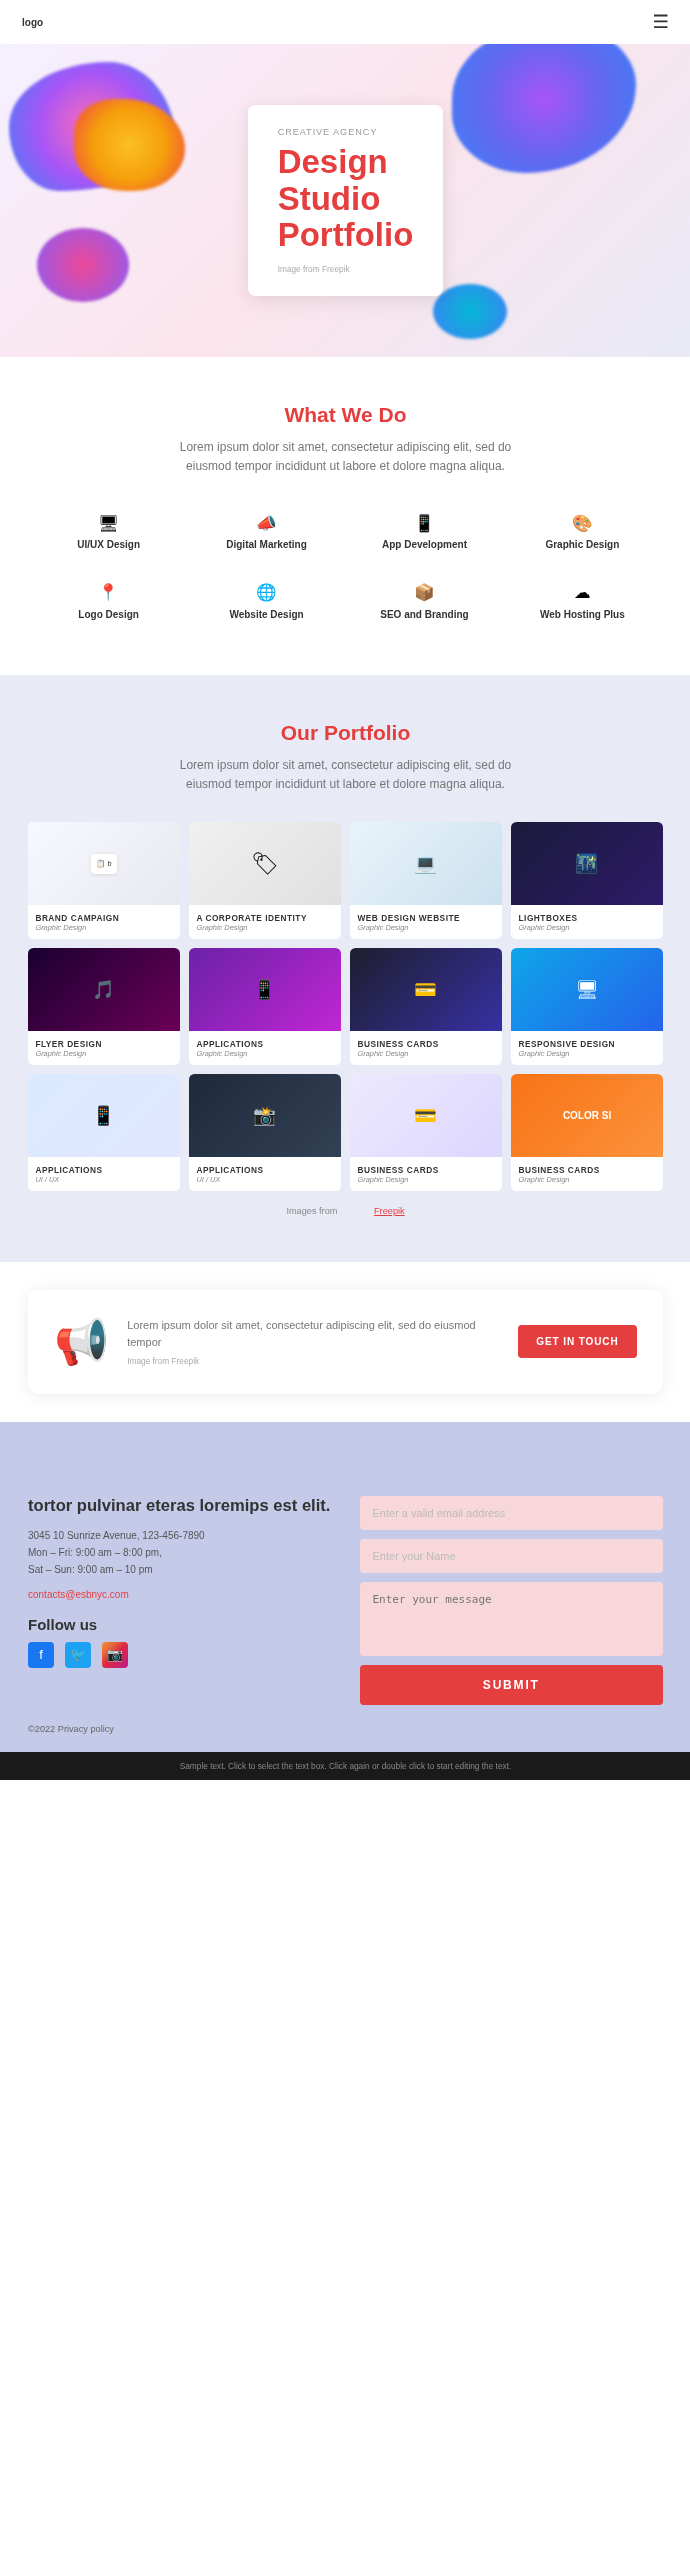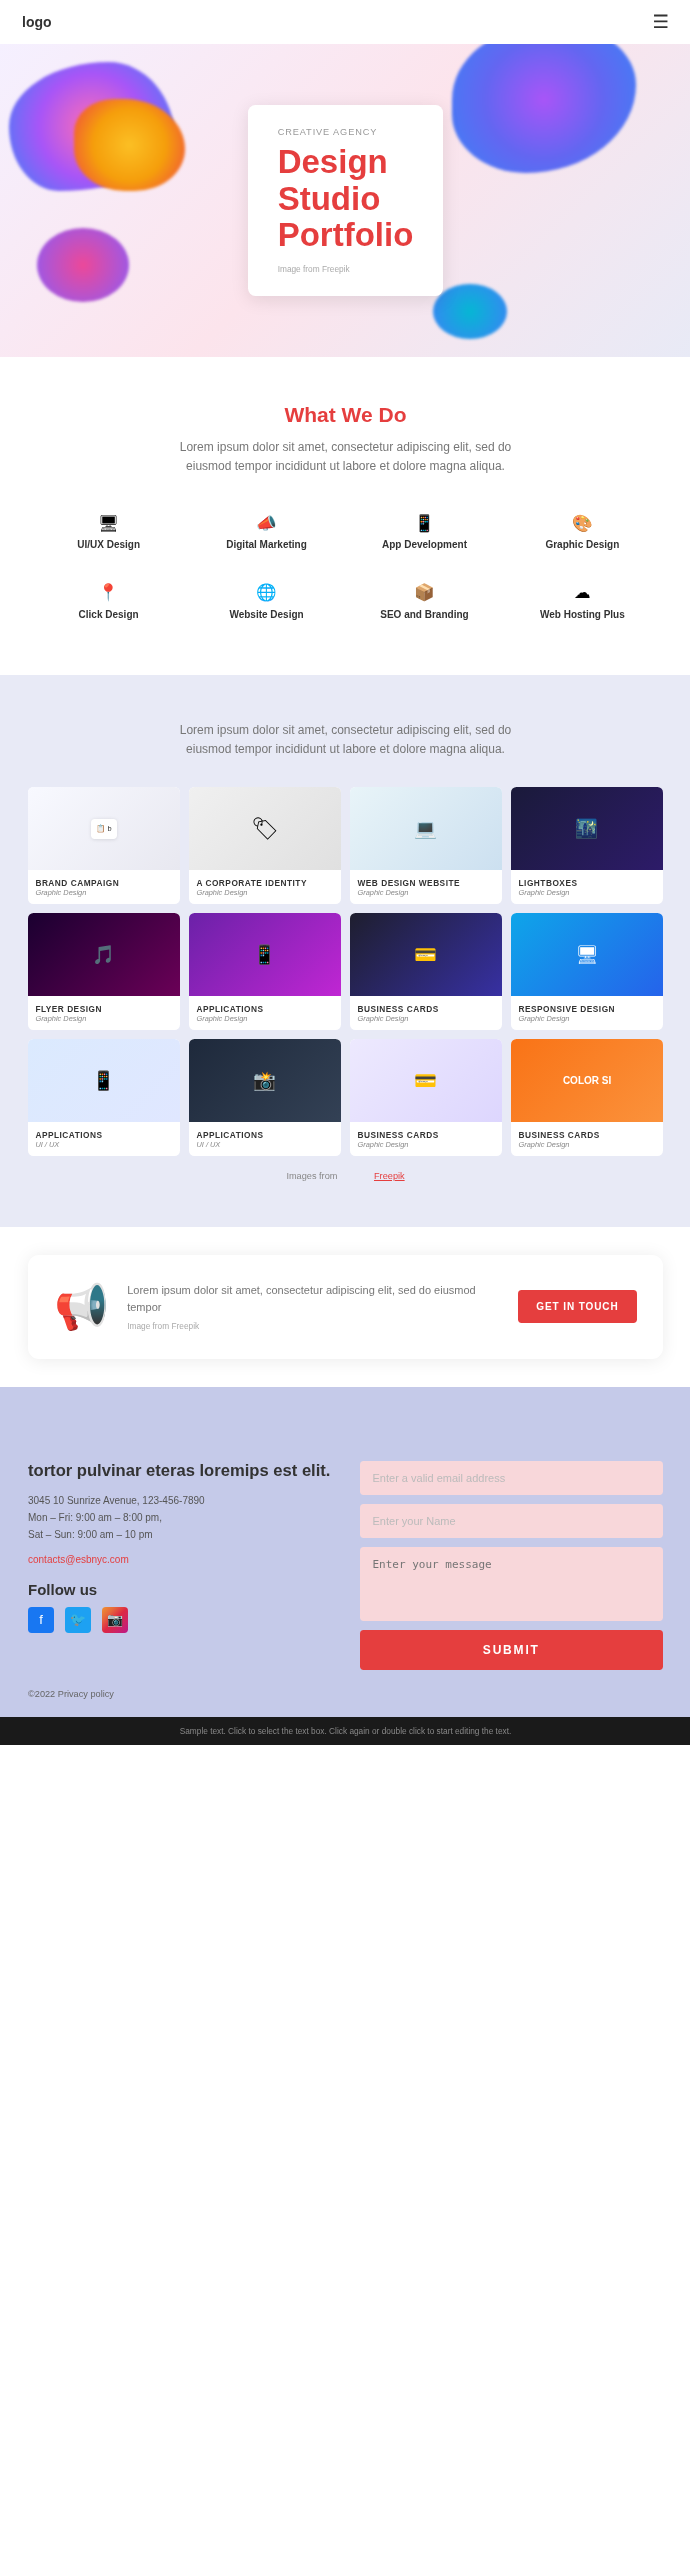--- a/index.html
+++ b/index.html
@@ -1,20 +1,20 @@
 <!DOCTYPE html>
 <html style="font-size:14.7px"><head>
   <meta charset="utf-8">
   <style>
     * { box-sizing: border-box; margin: 0; padding: 0; }
     body { font-family: 'Segoe UI', Arial, sans-serif; width: 691px; overflow-x: hidden; background: #fff; }
 
     
     .header { display: flex; justify-content: space-between; align-items: center; padding: 11px 22px; background: #fff; }
-    .logo { font-size: 14px; font-weight: 600; color: #333; }
+    .logo { font-size: 10px; font-weight: 600; color: #333; }
     .hamburger { font-size: 18.4px; color: #333; cursor: pointer; }
 
     
     .hero { position: relative; width: 691px; height: 313px; background: linear-gradient(135deg, #f5f0ff 0%, #fce4ec 50%, #e8eaf6 100%); overflow: hidden; display: flex; align-items: center; justify-content: center; }
     .blob { position: absolute; border-radius: 50%; filter: blur(1.8px); }
     .blob1 { width: 166px; height: 129px; background: radial-gradient(circle, #ff6eb4, #a855f7, #3b82f6); top: 18.4px; left: 9.2px; border-radius: 60% 40% 70% 30%/50% 60% 40% 50%; }
     .blob2 { width: 111px; height: 92px; background: radial-gradient(circle, #fbbf24, #f59e0b, #ef4444); top: 55px; left: 74px; border-radius: 40% 60% 50% 50%; }
     .blob3 { width: 184px; height: 147px; background: radial-gradient(circle, #a855f7, #6366f1, #3b82f6); top: -18.4px; right: 55px; border-radius: 50% 40% 60% 40%; }
     .blob4 { width: 92px; height: 74px; background: radial-gradient(circle, #ec4899, #8b5cf6); bottom: 55px; left: 37px; border-radius: 50%; }
     .blob5 { width: 74px; height: 55px; background: radial-gradient(circle, #06b6d4, #3b82f6); bottom: 18.4px; right: 184px; border-radius: 50%; }
@@ -119,38 +119,39 @@
     <div class="service-item">
       <span class="service-icon">📱</span>
       <span class="service-label">App Development</span>
     </div>
     <div class="service-item">
       <span class="service-icon">🎨</span>
       <span class="service-label">Graphic Design</span>
     </div>
     <div class="service-item">
       <span class="service-icon">📍</span>
-      <span class="service-label">Click Design</span>
+      <span class="service-label">Logo Design</span>
     </div>
     <div class="service-item">
       <span class="service-icon">🌐</span>
       <span class="service-label">Website Design</span>
     </div>
     <div class="service-item">
       <span class="service-icon">📦</span>
       <span class="service-label">SEO and Branding</span>
     </div>
     <div class="service-item">
       <span class="service-icon">☁</span>
       <span class="service-label">Web Hosting Plus</span>
     </div>
   </div>
 </section>
 
 <section class="section-portfolio">
+  <h2 class="section-title">Our Portfolio</h2>
   <p class="section-desc">Lorem ipsum dolor sit amet, consectetur adipiscing elit, sed do eiusmod tempor incididunt ut labore et dolore magna aliqua.</p>
 
   <div class="portfolio-grid">
 
     <div class="portfolio-item">
       <div class="mini-img brand" style="background: linear-gradient(135deg, #f8f9ff, #e8e8f0); display:flex; align-items:center; justify-content:center;">
         <div style="background:#fff; padding:5.5px; border-radius:3.7px; font-size:7.4px; color:#333; box-shadow:0 0.9px 3.7px rgba(0,0,0,0.1);">📋 b</div>
       </div>
       <div class="portfolio-info">
         <div class="portfolio-name">BRAND CAMPAIGN</div>

